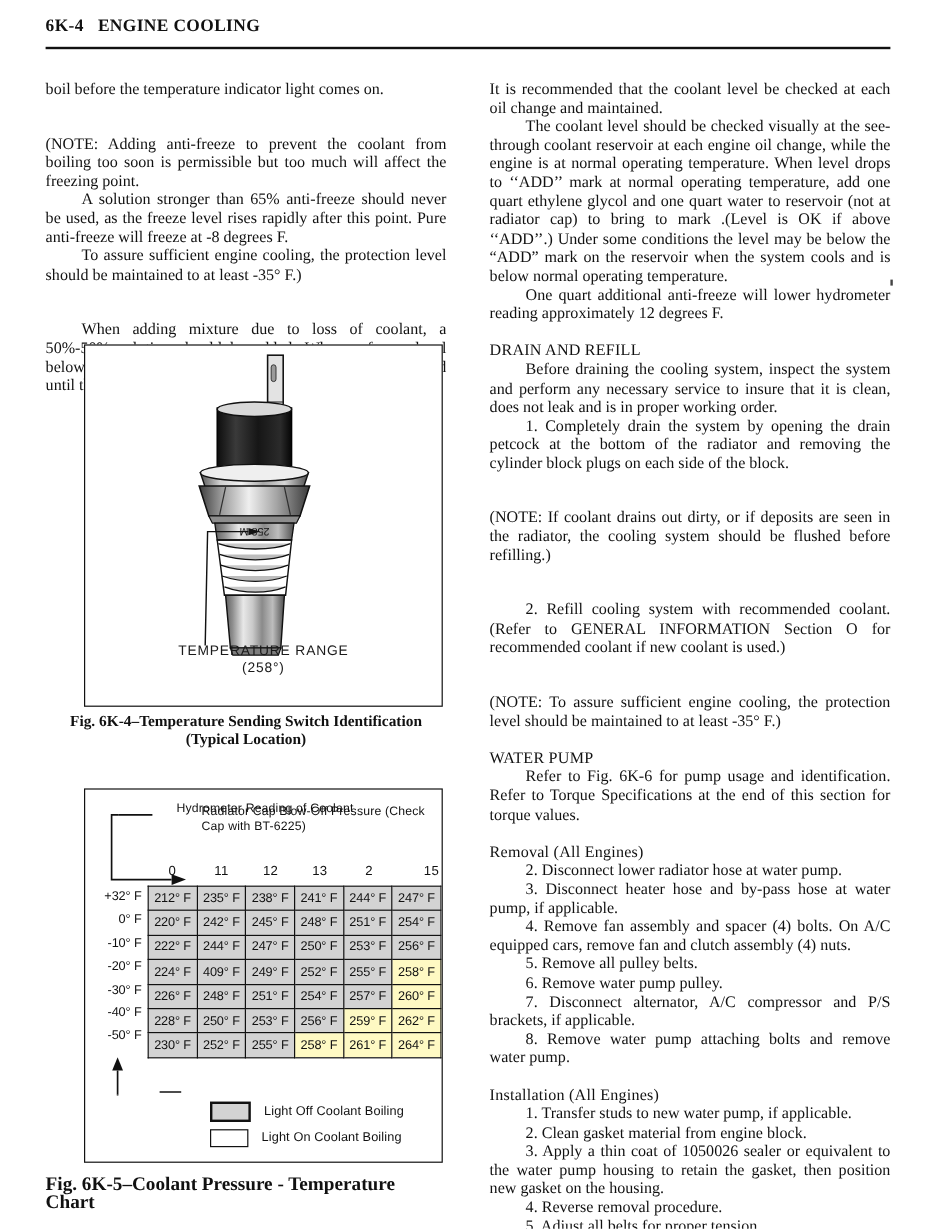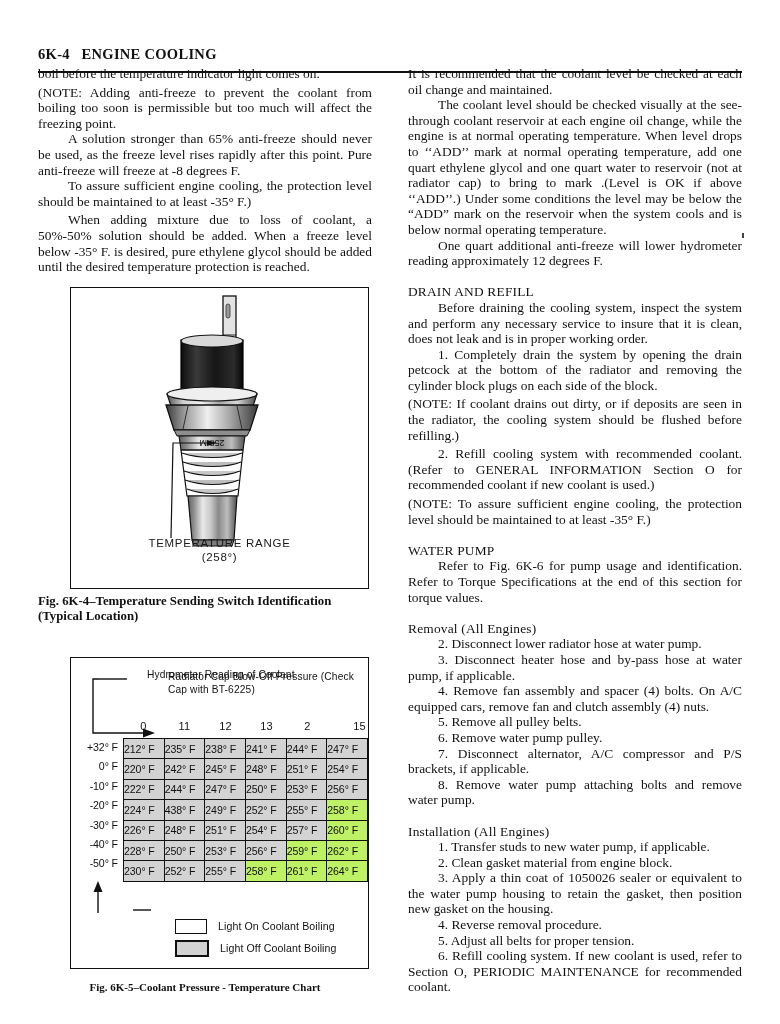--- a/index.html
+++ b/index.html
@@ -21,21 +21,20 @@
     width: 780px;
     height: 1024px;
   }
 
   
   .runhead {
     position: absolute;
     left: 38px;
     top: 14px;
     width: 704px;
-    margin-top: 32px;
   }
   .runhead-text {
     font-family: "Liberation Serif", serif;
     font-weight: bold;
     font-size: 14.5px;
     letter-spacing: 0.3px;
     white-space: pre;
   }
   .runhead-rule {
     position: absolute;
@@ -55,21 +54,21 @@
     line-height: 15.6px;
     text-align: justify;
     text-justify: inter-word;
   }
   .col-left  { left: 38px; }
   .col-right { left: 408px; }
 
   p {
     margin: 0 0 0 0;
   }
-  p.gap   { margin-top: 3px; }
+  p.gap   { margin-top: 30px; }
   p.ind   { text-indent: 30px; }
   h4.head {
     margin: 15.6px 0 0 0;
     font-size: 13.4px;
     line-height: 15.6px;
     font-weight: normal;
     letter-spacing: 0.2px;
   }
 
   
@@ -97,21 +96,21 @@
     font-size: 11.5px;
     letter-spacing: 0.7px;
     line-height: 14px;
     color: #1a1a1a;
   }
   .fig1-cap {
     position: absolute;
     left: 38px;
     top: 594px;
     width: 334px;
-    text-align: left;
+    text-align: center;
     font-weight: bold;
     font-size: 12.8px;
     line-height: 15px;
   }
 
   
   .fig2-box {
     position: absolute;
     left: 70px;
     top: 657px;
@@ -159,29 +158,29 @@
     position: absolute;
     left: 52px;
     top: 80px;
     border-collapse: collapse;
     table-layout: fixed;
   }
   table.ptable td {
     width: 41px;
     height: 19.4px;
     border: 1.1px solid #111;
-    text-align: left;
+    text-align: center;
     font-size: 10.6px;
     font-family: "Liberation Sans", sans-serif;
     letter-spacing: -0.1px;
     padding: 0;
     color: #111;
   }
   table.ptable td.shaded { background: #d3d3d3; }
-  table.ptable td.plain  { background: #bef264; }
+  table.ptable td.plain  { background: #fef9c3; }
   .rowlabels {
     position: absolute;
     left: 2px;
     top: 80px;
     width: 48px;
   }
   .rowlabels div {
     height: 19.4px;
     line-height: 19.4px;
     text-align: right;
@@ -226,23 +225,22 @@
   .swatch.empty  { background: #ffffff; border-width: 1.6px; }
   .legend-text {
     font-size: 10.6px;
     letter-spacing: 0.1px;
   }
   .fig2-cap {
     position: absolute;
     left: 38px;
     top: 980px;
     width: 334px;
-    text-align: center;
     font-weight: bold;
-    font-size: 11px;
+    font-size: 16px;
     line-height: 15px;
   }
   .stray-dot {
     position: absolute;
     width: 2px; height: 5px;
     background: #444;
   }
 </style>
 </head>
 <body>
@@ -395,21 +393,21 @@
           <tr>
             <td class="shaded">222° F</td>
             <td class="shaded">244° F</td>
             <td class="shaded">247° F</td>
             <td class="shaded">250° F</td>
             <td class="shaded">253° F</td>
             <td class="shaded">256° F</td>
           </tr>
           <tr>
             <td class="shaded">224° F</td>
-            <td class="shaded">438° F</td>
+            <td class="shaded">409° F</td>
             <td class="shaded">249° F</td>
             <td class="shaded">252° F</td>
             <td class="shaded">255° F</td>
             <td class="plain">258° F</td>
           </tr>
           <tr>
             <td class="shaded">226° F</td>
             <td class="shaded">248° F</td>
             <td class="shaded">251° F</td>
             <td class="shaded">254° F</td>
@@ -438,26 +436,26 @@
     <svg class="hydro" viewBox="0 0 270 34">
       <polyline points="9,32 9,12" fill="none" stroke="#111" stroke-width="1.4"></polyline>
       <polygon points="4.5,12 9,1 13.5,12" fill="#111"></polygon>
       <polyline points="9,32 9,33" fill="none" stroke="#111" stroke-width="1.4"></polyline>
       <polyline points="44,30 62,30" fill="none" stroke="#111" stroke-width="1.4"></polyline>
     </svg>
     <div class="hydro-label">Hydrometer Reading of Coolant</div>
 
     <div class="legend">
       <div class="legend-row">
+        <div class="swatch filled"></div>
+        <div class="legend-text">Light Off Coolant Boiling</div>
+      </div>
+      <div class="legend-row">
         <div class="swatch empty"></div>
         <div class="legend-text">Light On Coolant Boiling</div>
-      </div>
-      <div class="legend-row">
-        <div class="swatch filled"></div>
-        <div class="legend-text">Light Off Coolant Boiling</div>
       </div>
     </div>
   </div>
 
   <div class="fig2-cap">Fig. 6K-5–Coolant Pressure - Temperature Chart</div>
 
   <div class="col col-right">
     <p>It is recommended that the coolant level be checked at each oil change and maintained.</p>
     <p class="ind">The coolant level should be checked visually at the see-through coolant reservoir at each engine oil change, while the engine is at normal operating temperature. When level drops to ‘‘ADD’’ mark at normal operating temperature, add one quart ethylene glycol and one quart water to reservoir (not at radiator cap) to bring to mark .(Level is OK if above ‘‘ADD’’.) Under some conditions the level may be below the “ADD” mark on the reservoir when the system cools and is below normal operating temperature.</p>
     <p class="ind">One quart additional anti-freeze will lower hydrometer reading approximately 12 degrees F.</p>

